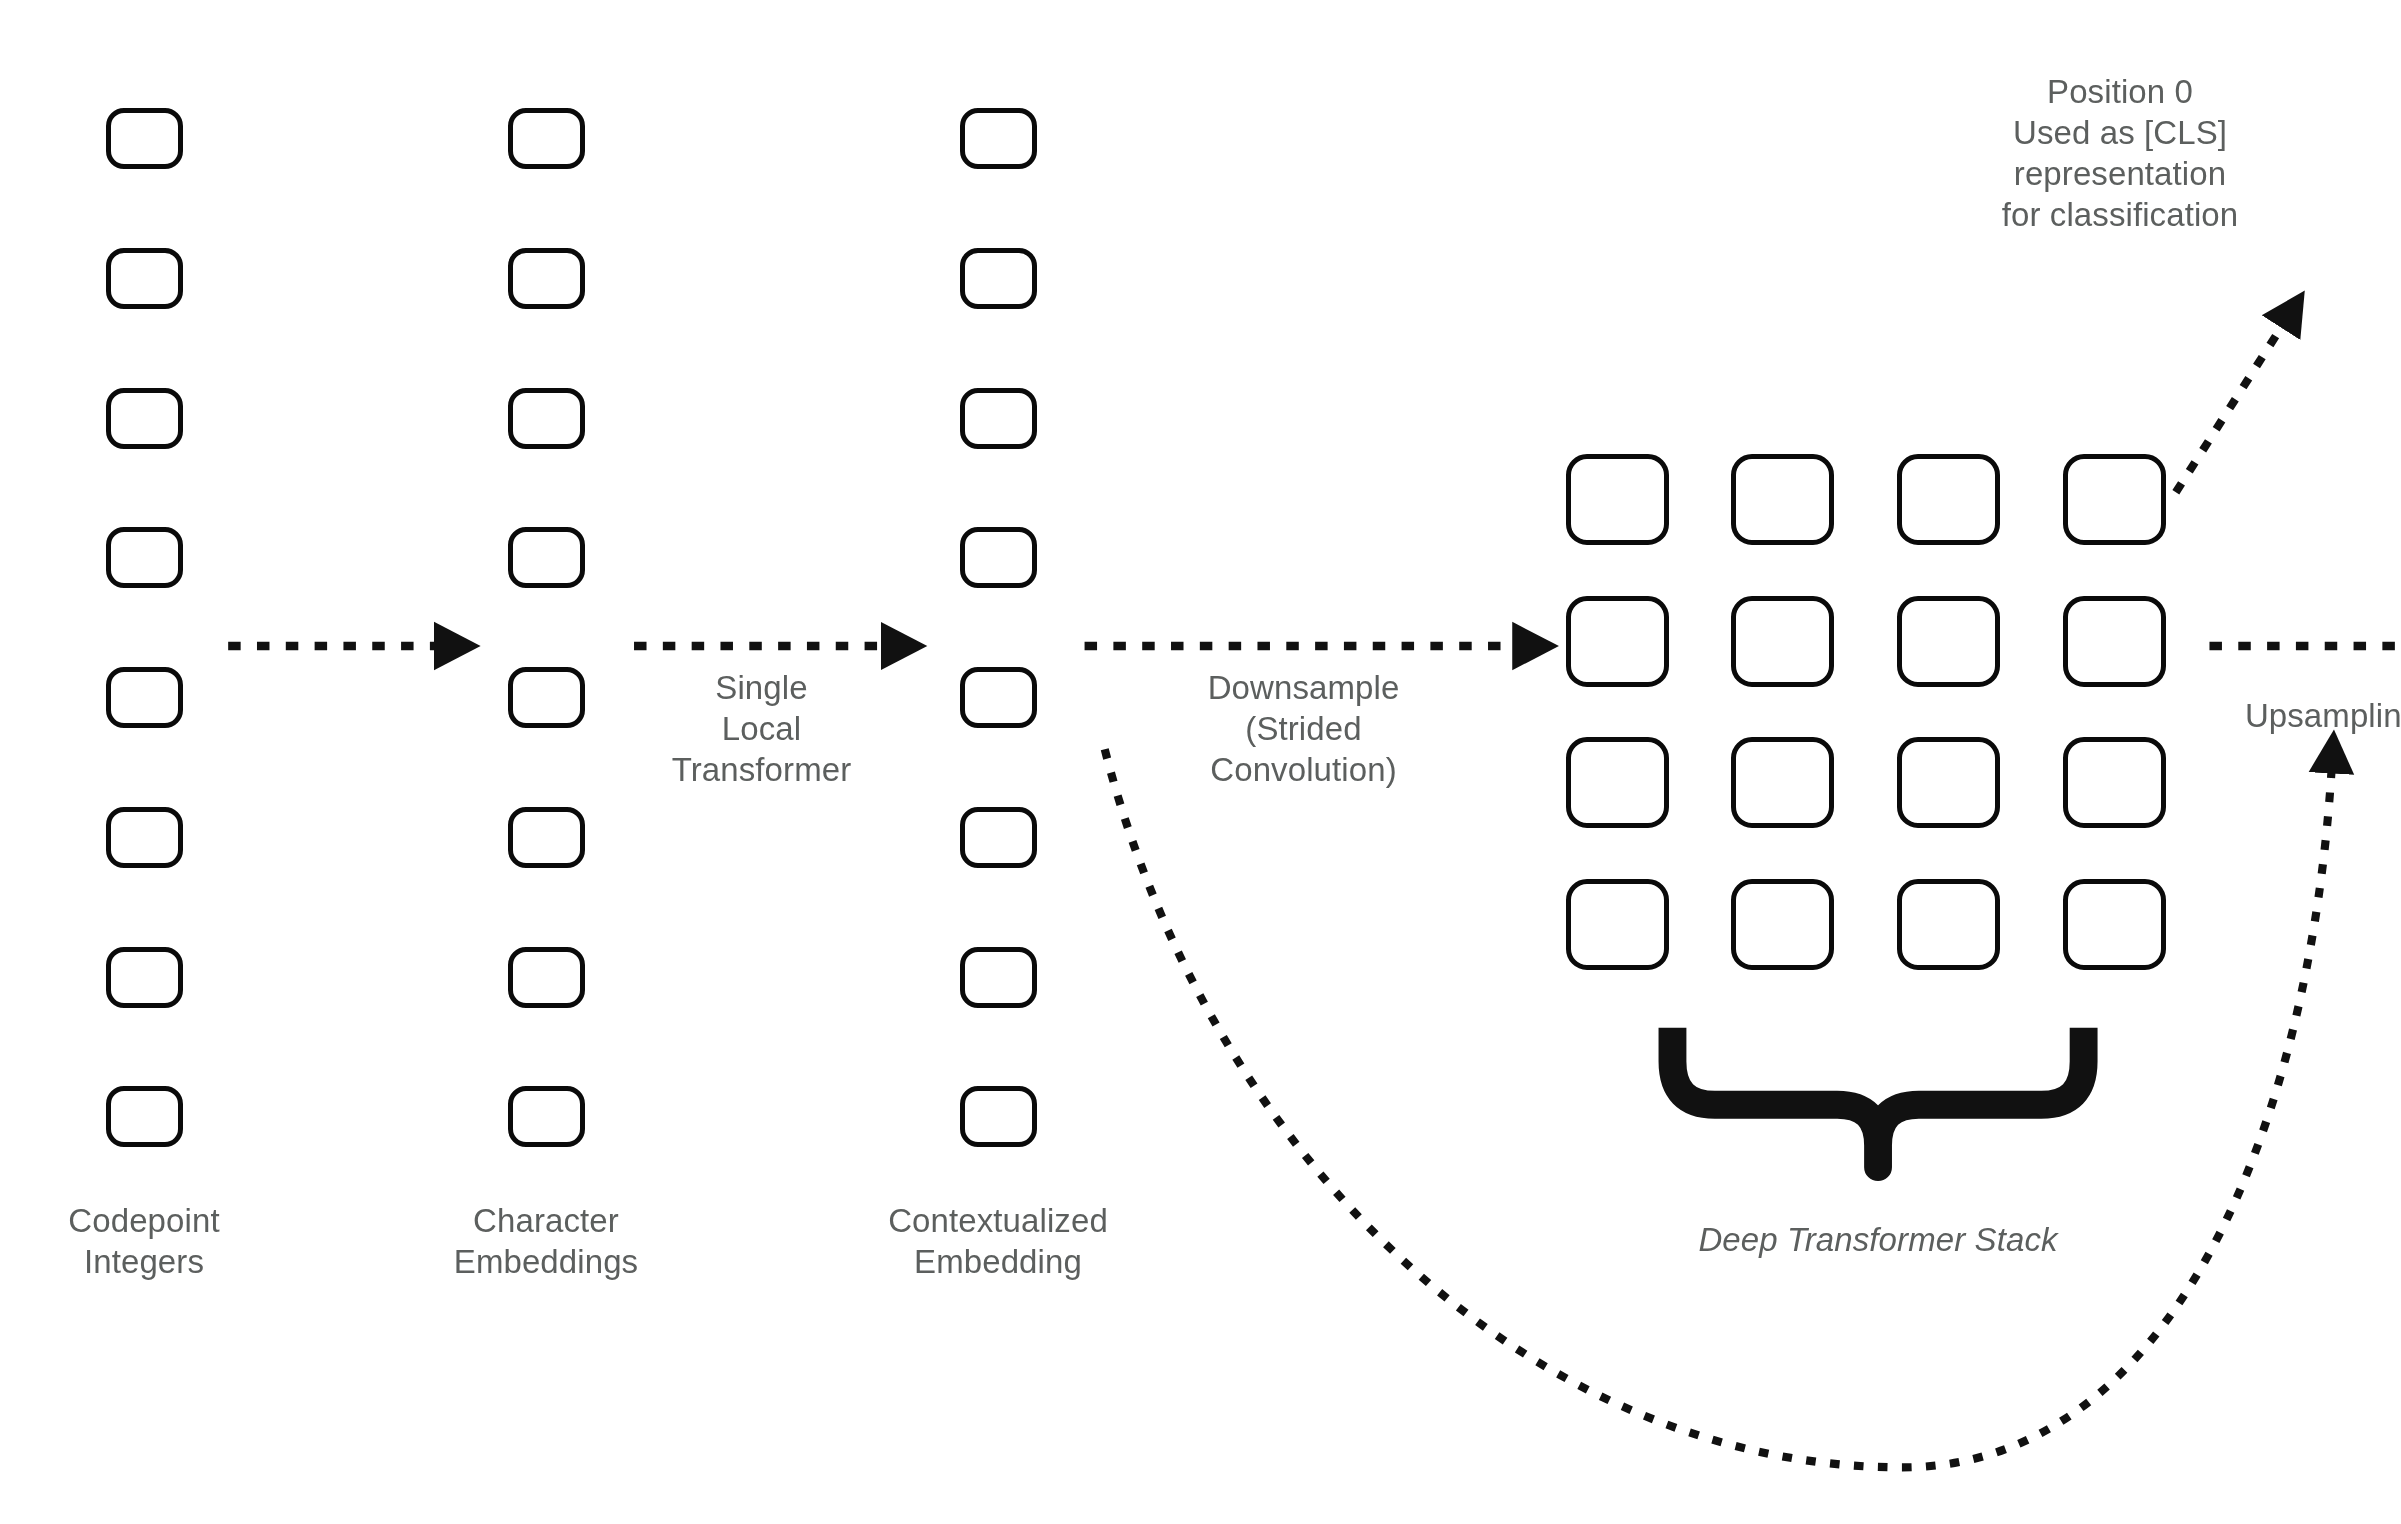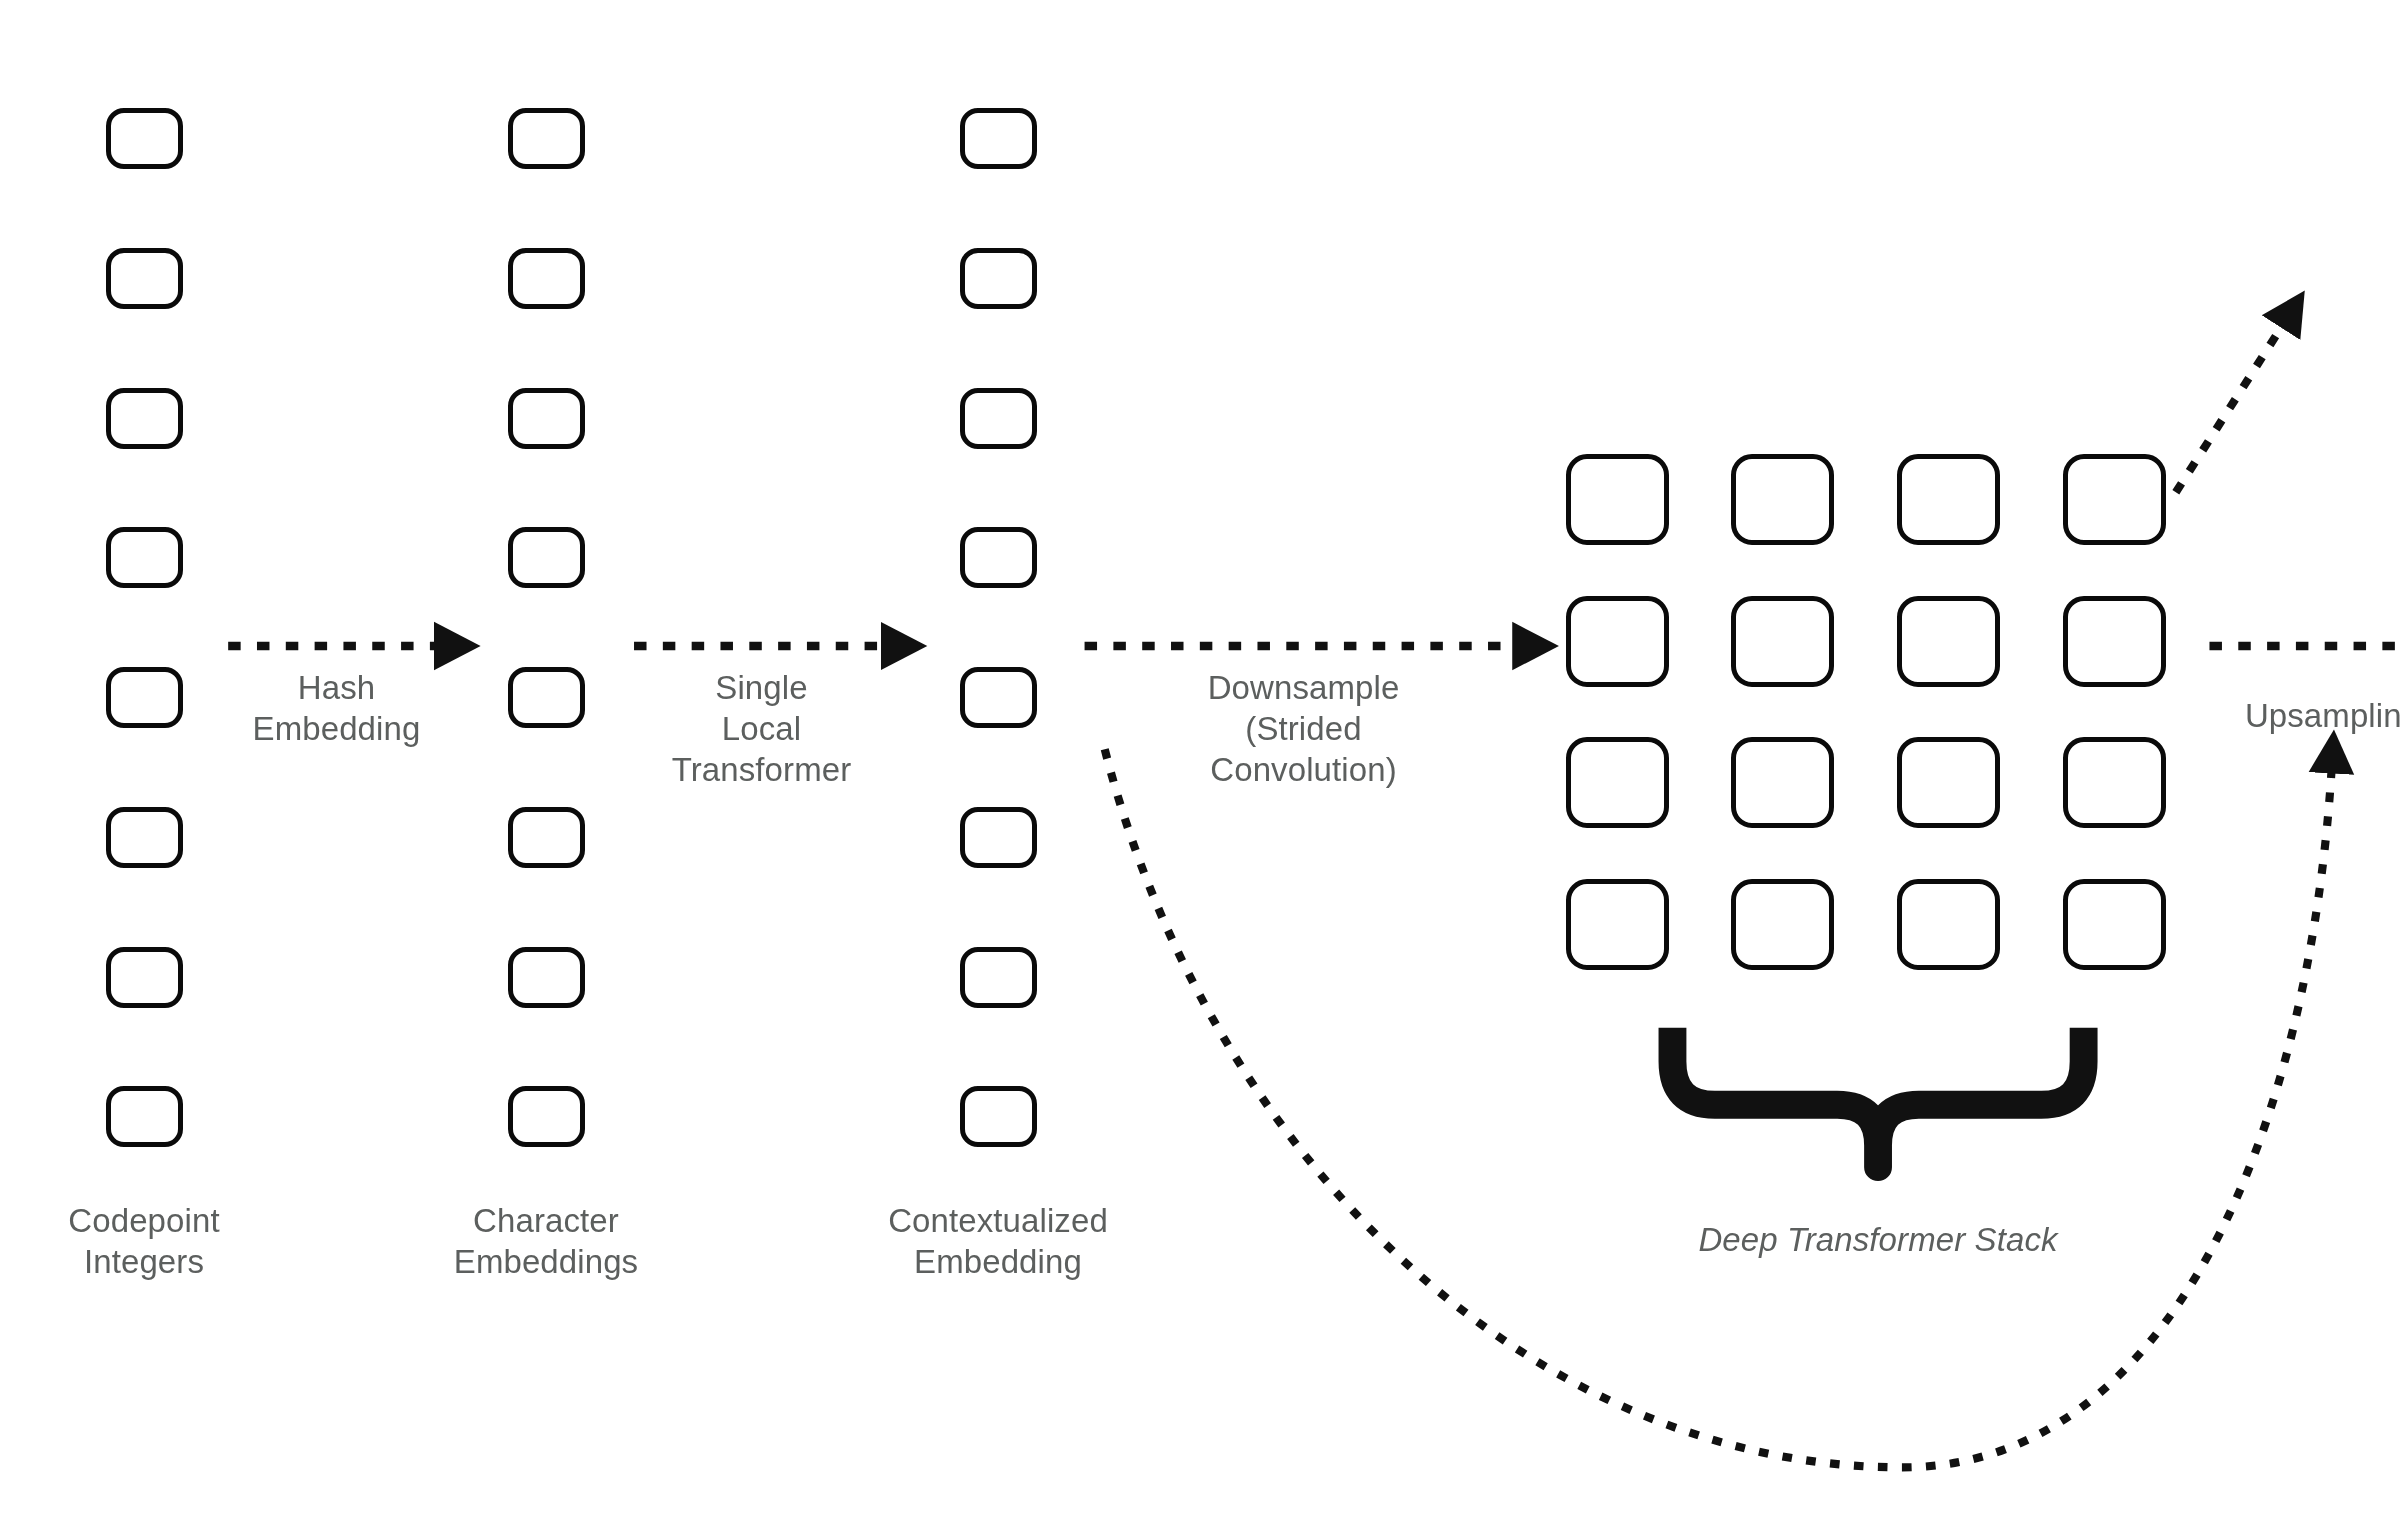--- a/index.html
+++ b/index.html
@@ -170,28 +170,30 @@
     
     
     
     
     
     
     
     
   </div>
 
-  <div class="label edge-label" style="left:183px; top:668px;">Hash
-Embedding</div>
 
   <div class="label edge-label" style="left:608px; top:668px;">Single
 Local
 Transformer</div>
 
   <div class="label edge-label" style="left:1150px; top:668px;">Downsample
 (Strided
 Convolution)</div>
 
   <div class="label edge-label" style="left:2179px; top:696px;">Upsampling</div>
 
+  <div class="label note-label" style="left:1904px; top:72px;">Position 0
+Used as [CLS]
+representation
+for classification</div>
 
 </div>
 
 
 </body></html>

